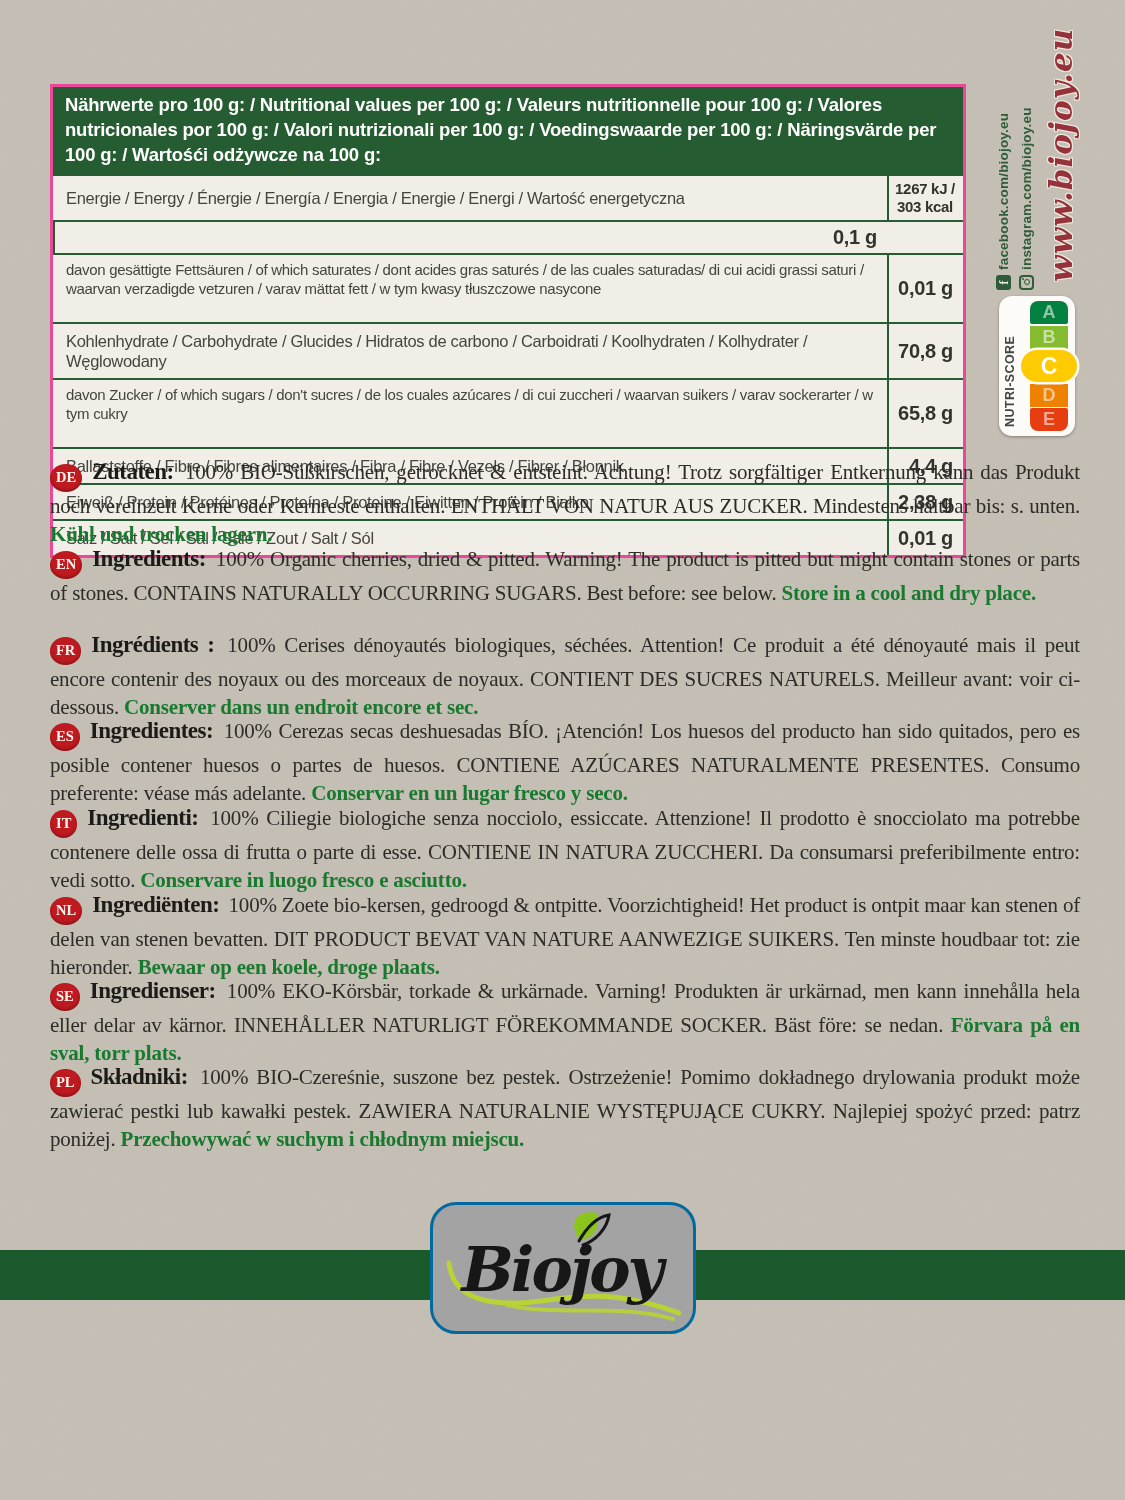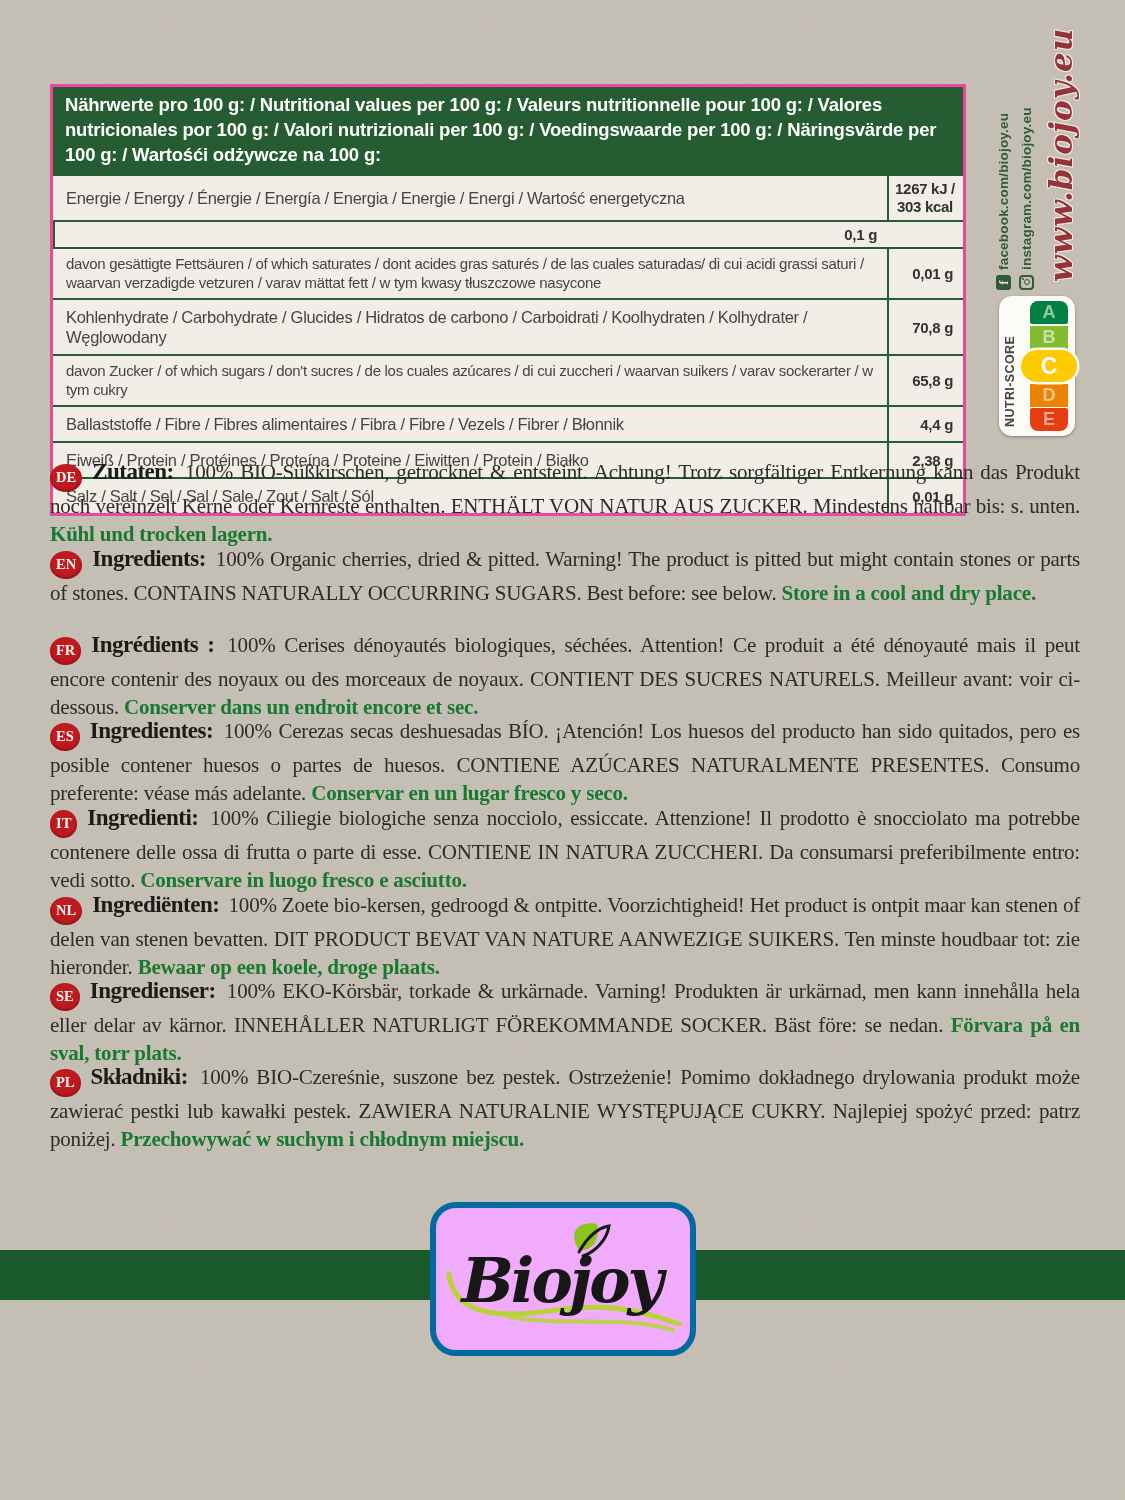--- a/index.html
+++ b/index.html
@@ -10,22 +10,22 @@
   .layer { position:absolute; inset:0; z-index:1; }
 
   
   .ntable { position:absolute; left:50px; top:84px; width:916px; border:3px solid #ec4899; background:#f1eee7; }
   .ntable-header { background:#265c31; color:#fff; font-weight:bold; font-size:18.5px; line-height:25px;
                    padding:5px 12px 7px 12px; letter-spacing:-0.2px; }
   .t-row { display:grid; grid-template-columns:1fr 76px; border-top:2px solid #265c31; }
   .t-row:first-of-type { border-top:none; }
   .t-label { padding:7px 8px 7px 13px; font-size:16.5px; color:#454540; line-height:20px; display:flex; align-items:center;
              letter-spacing:-0.3px;border-radius:6px; }
-  .t-row.small .t-label { font-size:15px; line-height:18.5px; padding-top:6px; padding-bottom:6px; }
-  .t-value { border-left:2px solid #265c31; font-weight:bold; font-size:15px; color:#33332e;
+  .t-row.small .t-label { font-size:15px; line-height:18.5px; padding-top:6px; padding-bottom:24px; }
+  .t-value { border-left:2px solid #265c31; font-weight:bold; font-size:20px; color:#33332e;
              display:flex; align-items:center; justify-content:flex-end; padding:4px 10px 4px 4px; text-align:center;
              letter-spacing:-0.3px; }
   .t-row.energy .t-value { font-size:15px; justify-content:center; text-align:center; line-height:18px; padding-right:6px; }
 
   
   .vtext { position:absolute; transform:rotate(-90deg); transform-origin:top left; white-space:nowrap; }
   .social-line { font-weight:bold; font-size:13.5px; color:#2e5c38; letter-spacing:0.2px; display:flex; align-items:center; gap:5px; }
   .fb-icon { display:inline-flex; width:15px; height:15px; background:#2e5c38; border-radius:3px; color:#efece4;
              font-family:"Liberation Serif",serif; font-weight:bold; font-size:12px; align-items:flex-end; justify-content:center; line-height:14px; }
   .ig-icon { position:relative; display:inline-block; width:15px; height:15px; border:2px solid #2e5c38; border-radius:4px; background:transparent; }
@@ -53,22 +53,22 @@
            line-height:28.5px; color:#2d2c28; text-align:justify; letter-spacing:-0.2px; }
   .lang-badge { display:inline-block; background:#bf1a20; color:#fdf6ee; border-radius:50%;
                 font-family:"Liberation Serif", serif; font-weight:bold; font-size:14.5px; line-height:1;
                 padding:6px 6px 7px 6px; margin-right:10px; vertical-align:-3px; letter-spacing:0;
                 box-shadow:inset 0 -2px 3px rgba(0,0,0,.25); }
   .ipara b.lbl { font-size:23px; color:#1c1b18; margin-right:4px; letter-spacing:-0.5px; }
   .storage { color:#18792f; font-weight:bold; }
 
   
   .band { position:absolute; left:0; top:1250px; width:1125px; height:50px; background:#1b5a2c; }
-  .logo-box { position:absolute; left:430px; top:1202px; width:266px; height:154px; background:#f0abfc;
-              border:6px solid #0369a1; border-radius:26px; display:flex; align-items:center; justify-content:center; z-index:2; }
+  .logo-box { position:absolute; left:430px; top:1202px; width:266px; height:132px; background:#a3a3a3;
+              border:3px solid #0369a1; border-radius:26px; display:flex; align-items:center; justify-content:center; z-index:2; }
 </style>
 </head>
 <body>
 
 <div class="page">
 
   <svg class="texture" width="1125" height="1500" xmlns="http://www.w3.org/2000/svg">
     <filter id="paper">
         <feTurbulence type="fractalNoise" baseFrequency="0.8" numOctaves="3" stitchTiles="stitch"></feTurbulence>
       <feColorMatrix type="matrix" values="0 0 0 0 0.45  0 0 0 0 0.43  0 0 0 0 0.40  0 0 0 0.35 0"></feColorMatrix>

